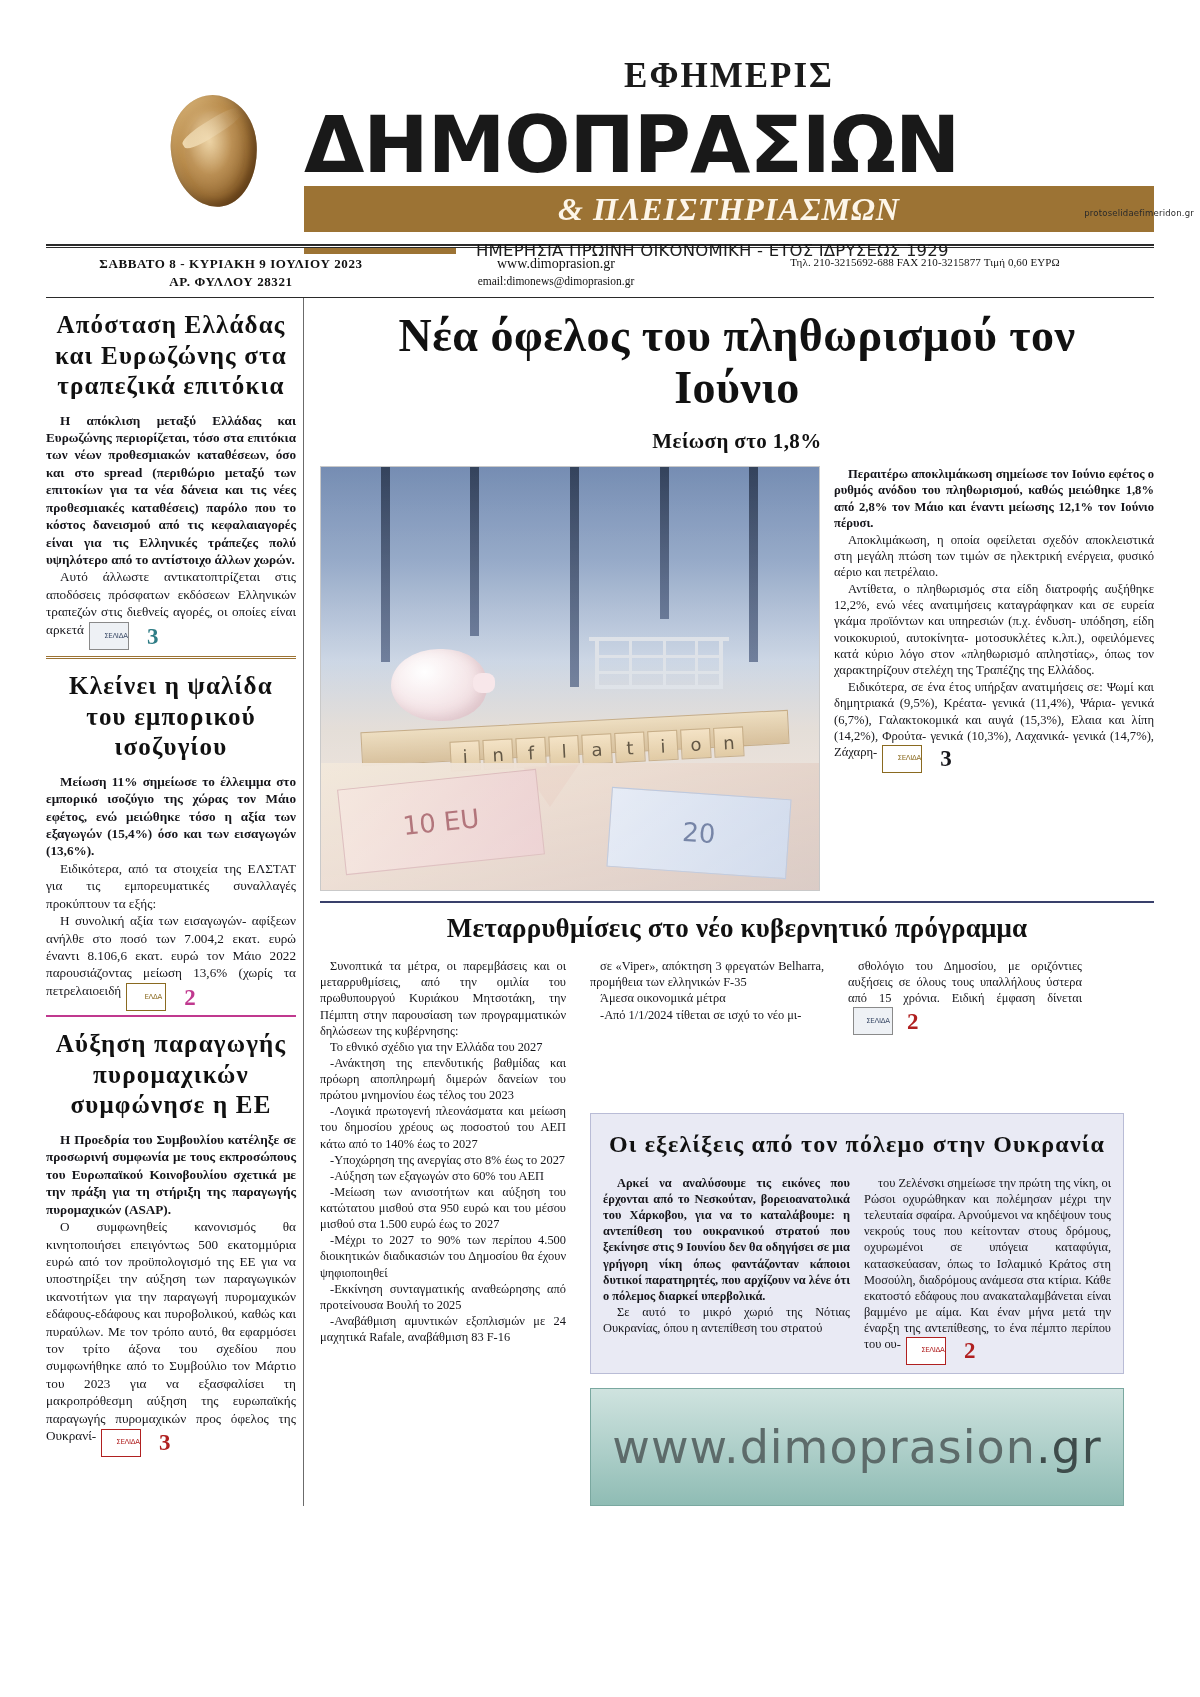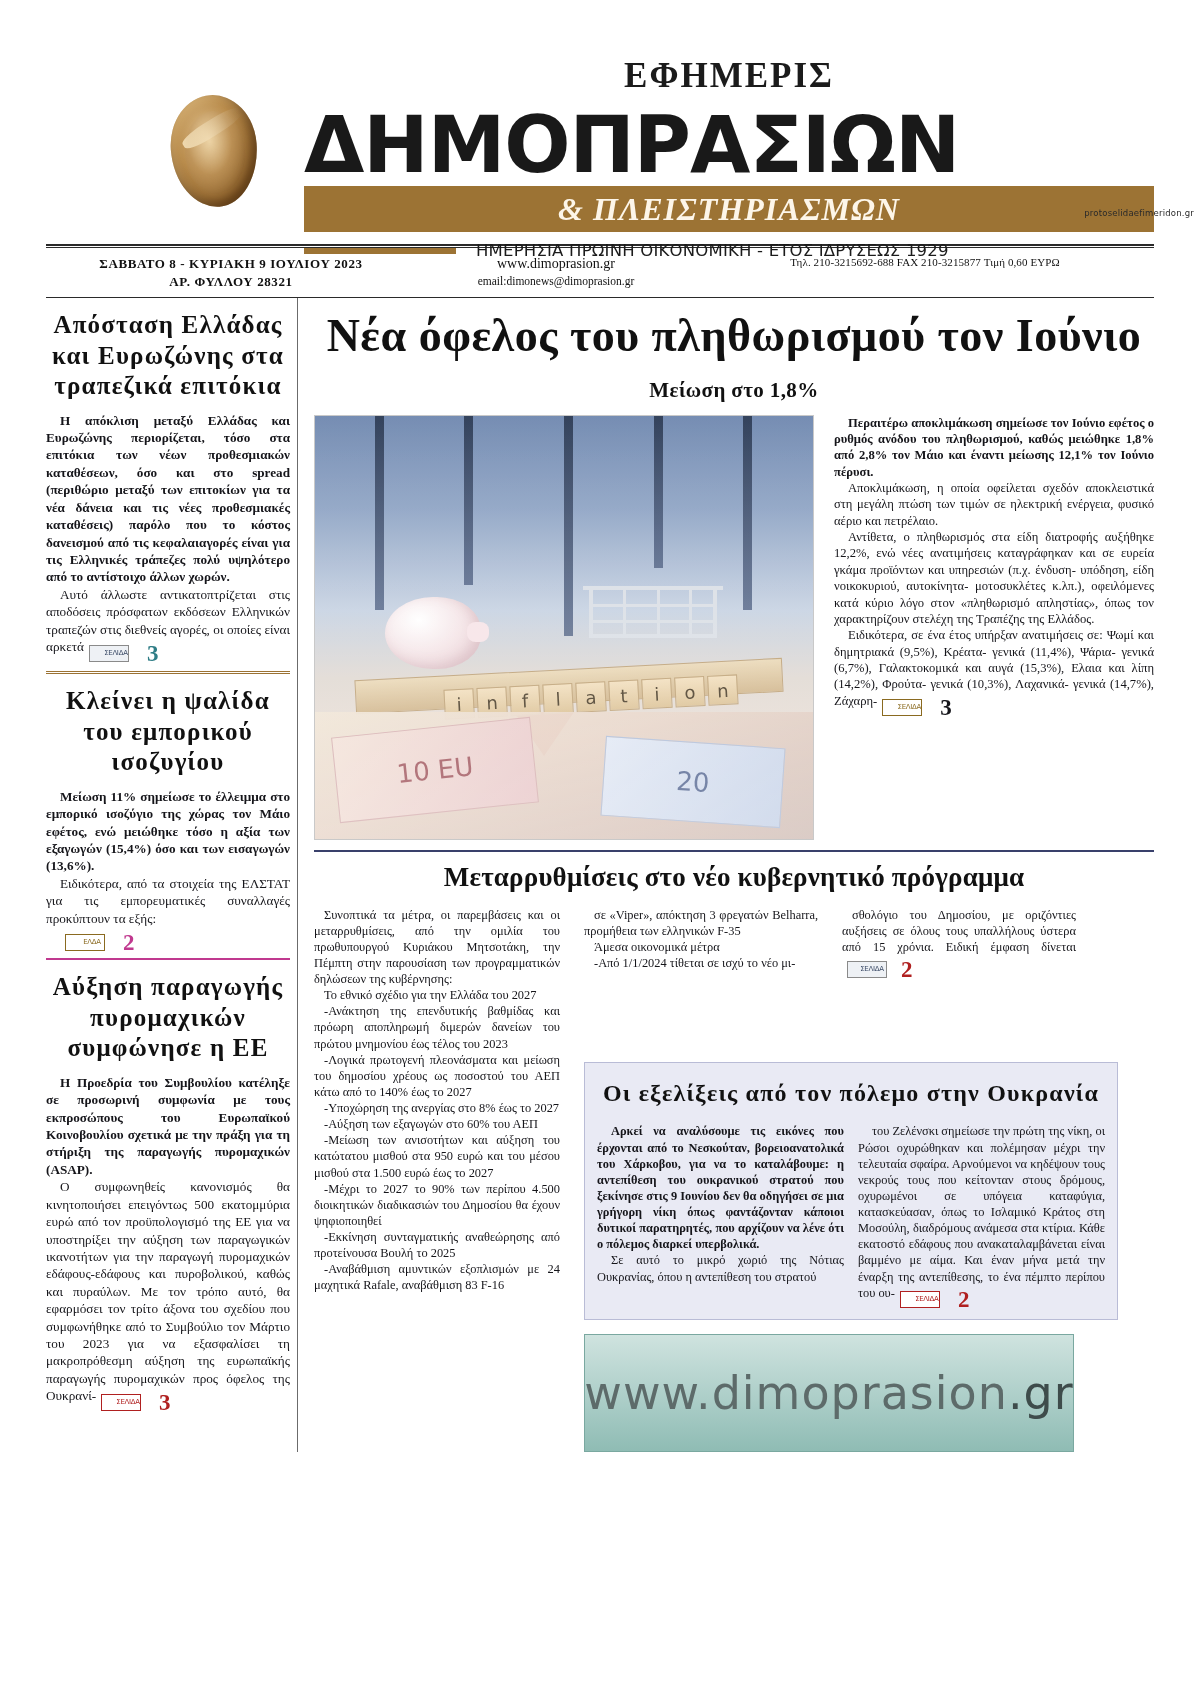--- a/index.html
+++ b/index.html
@@ -96,21 +96,21 @@
   }
   .body-p.b { font-weight:bold; }
   .sep-gold { border-top:3px double #9c7334; margin:6px 0 0; }
   .sep-pink { border-top:2.5px solid #c0398f; margin:4px 0 0; }
 
   .jump {
     display:inline-flex; align-items:center; gap:4px; vertical-align:-4px;
     margin-left:5px;
   }
   .jump .mini {
-    width:40px; height:17px; border:1px solid #8a8a8a; background:#eef1f5;
+    width:40px; height:28px; border:1px solid #8a8a8a; background:#eef1f5;
     display:flex; align-items:center; justify-content:center;
     font-size:7px; font-family:"DejaVu Sans", sans-serif; letter-spacing:-.3px;
     color:#3a4a66; overflow:hidden;
   }
   .jump .mini.red { background:#fff; color:#b02020; border-color:#b02020; }
   .jump .mini.gold { background:#fff; color:#8a6a20; border-color:#8a6a20; }
   .jump .pg { font-size:23px; font-weight:bold; line-height:1; }
   .pg.teal { color:#2f7d86; }
   .pg.pink { color:#c0398f; }
   .pg.red  { color:#b02020; }
@@ -118,21 +118,21 @@
   
   .main-h {
     text-align:center; font-weight:bold; font-size:46px; line-height:1.12;
     letter-spacing:.5px; padding:12px 10px 2px; color:#111;
   }
   .main-sub {
     text-align:center; font-weight:bold; font-size:21px; padding:14px 0 12px;
     letter-spacing:.4px;
   }
 
-  .photo-row { display:flex; gap:20px; }
+  .photo-row { display:flex; gap:14px; }
   .photo-wrap { width:500px; }
   .photo {
     width:500px; height:425px; position:relative; overflow:hidden;
     border:1px solid #c9c9c9;
     background:
       linear-gradient(180deg, #6d86ae 0%, #8aa0c2 22%, #c3cfe0 46%, #ded6cf 62%, #e8dcd2 78%, #efe6dc 100%);
   }
   .photo .bar {
     position:absolute; width:9px; top:0; height:46%;
     background:linear-gradient(180deg,#1d2c4a,#3d5party);
@@ -285,21 +285,21 @@
               <span class="mini">ΣΕΛΙΔΑ</span>
               <span class="pg teal">3</span>
             </span></p>
         <div class="sep-gold"></div>
       </div>
 
       <div>
         <div class="lead-h">Κλείνει η ψαλίδα του εμπορικού ισοζυγίου</div>
         <p class="body-p b">Μείωση 11% σημείωσε το έλλειμμα στο εμπορικό ισοζύγιο της χώρας τον Μάιο εφέτος, ενώ μειώθηκε τόσο η αξία των εξαγωγών (15,4%) όσο και των εισαγωγών (13,6%).</p>
         <p class="body-p">Ειδικότερα, από τα στοιχεία της ΕΛΣΤΑΤ για τις εμπορευματικές συναλλαγές προκύπτουν τα εξής:</p>
-        <p class="body-p"><span class="jump">
+        <p class="body-p"><span>Η συνολική αξία των εισαγωγών- αφίξεων ανήλθε στο ποσό των 7.004,2 εκατ. ευρώ έναντι 8.106,6 εκατ. ευρώ τον Μάιο 2022 παρουσιάζοντας μείωση 13,6% (χωρίς τα πετρελαιοειδή</span><span class="jump">
               <span class="mini gold">ΕΛΔΑ</span>
               <span class="pg pink">2</span>
             </span></p>
         <div class="sep-pink"></div>
       </div>
 
       <div>
         <div class="lead-h">Αύξηση παραγωγής πυρομαχικών συμφώνησε η ΕΕ</div>
         <p class="body-p b">Η Προεδρία του Συμβουλίου κατέληξε σε προσωρινή συμφωνία με τους εκπροσώπους του Ευρωπαϊκού Κοινοβουλίου σχετικά με την πράξη για τη στήριξη της παραγωγής πυρομαχικών (ASAP).</p>
         <p class="body-p"><span>Ο συμφωνηθείς κανονισμός θα κινητοποιήσει επειγόντως 500 εκατομμύρια ευρώ από τον προϋπολογισμό της ΕΕ για να υποστηρίξει την αύξηση των παραγωγικών ικανοτήτων για την παραγωγή πυρομαχικών εδάφους-εδάφους και πυροβολικού, καθώς και πυραύλων. Με τον τρόπο αυτό, θα εφαρμόσει τον τρίτο άξονα του σχεδίου που συμφωνήθηκε από το Συμβούλιο τον Μάρτιο του 2023 για να εξασφαλίσει τη μακροπρόθεσμη αύξηση της ευρωπαϊκής παραγωγής πυρομαχικών προς όφελος της Ουκρανί-</span><span class="jump">
@@ -406,20 +406,20 @@
           </div>
           <div>
             <p class="body-p"><span>του Ζελένσκι σημείωσε την πρώτη της νίκη, οι Ρώσοι οχυρώθηκαν και πολέμησαν μέχρι την τελευταία σφαίρα. Αρνούμενοι να κηδέψουν τους νεκρούς τους που κείτονταν στους δρόμους, οχυρωμένοι σε υπόγεια καταφύγια, κατασκεύασαν, όπως το Ισλαμικό Κράτος στη Μοσούλη, διαδρόμους ανάμεσα στα κτίρια. Κάθε εκατοστό εδάφους που ανακαταλαμβάνεται είναι βαμμένο με αίμα. Και έναν μήνα μετά την έναρξη της αντεπίθεσης, το ένα πέμπτο περίπου του ου-</span><span class="jump">
                   <span class="mini red">ΣΕΛΙΔΑ</span>
                   <span class="pg red">2</span>
                 </span></p>
           </div>
         </div>
       </div>
 
-      <div class="ad" style="margin-left:270px;width:490px">
+      <div class="ad" style="margin-left:270px;width:534px">
         <span>www.dimoprasion</span>
           <span class="gr">.gr</span>
       </div>
 
     </div>
   </div>
 </div>
 
 </body></html>

